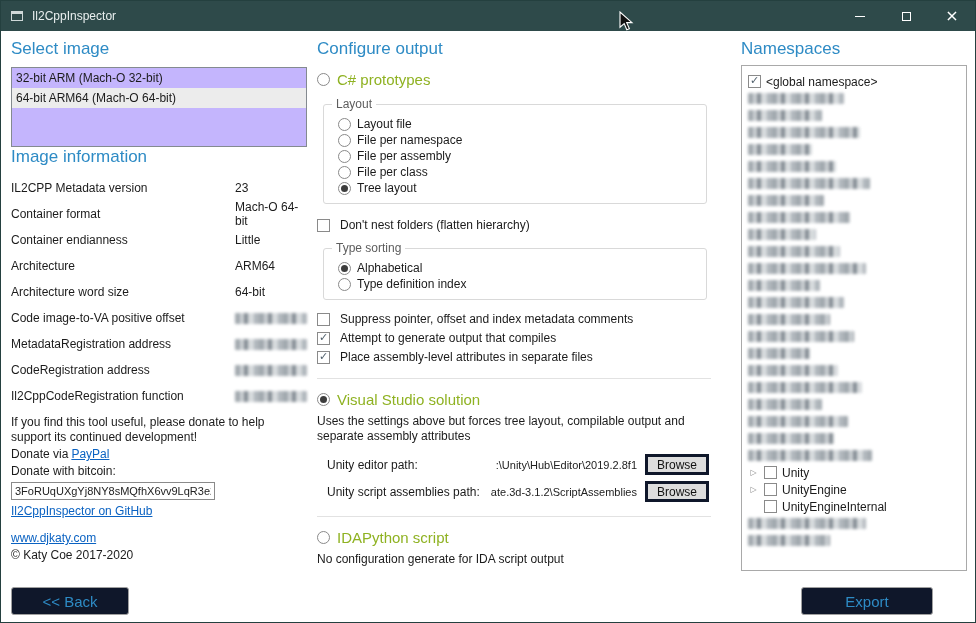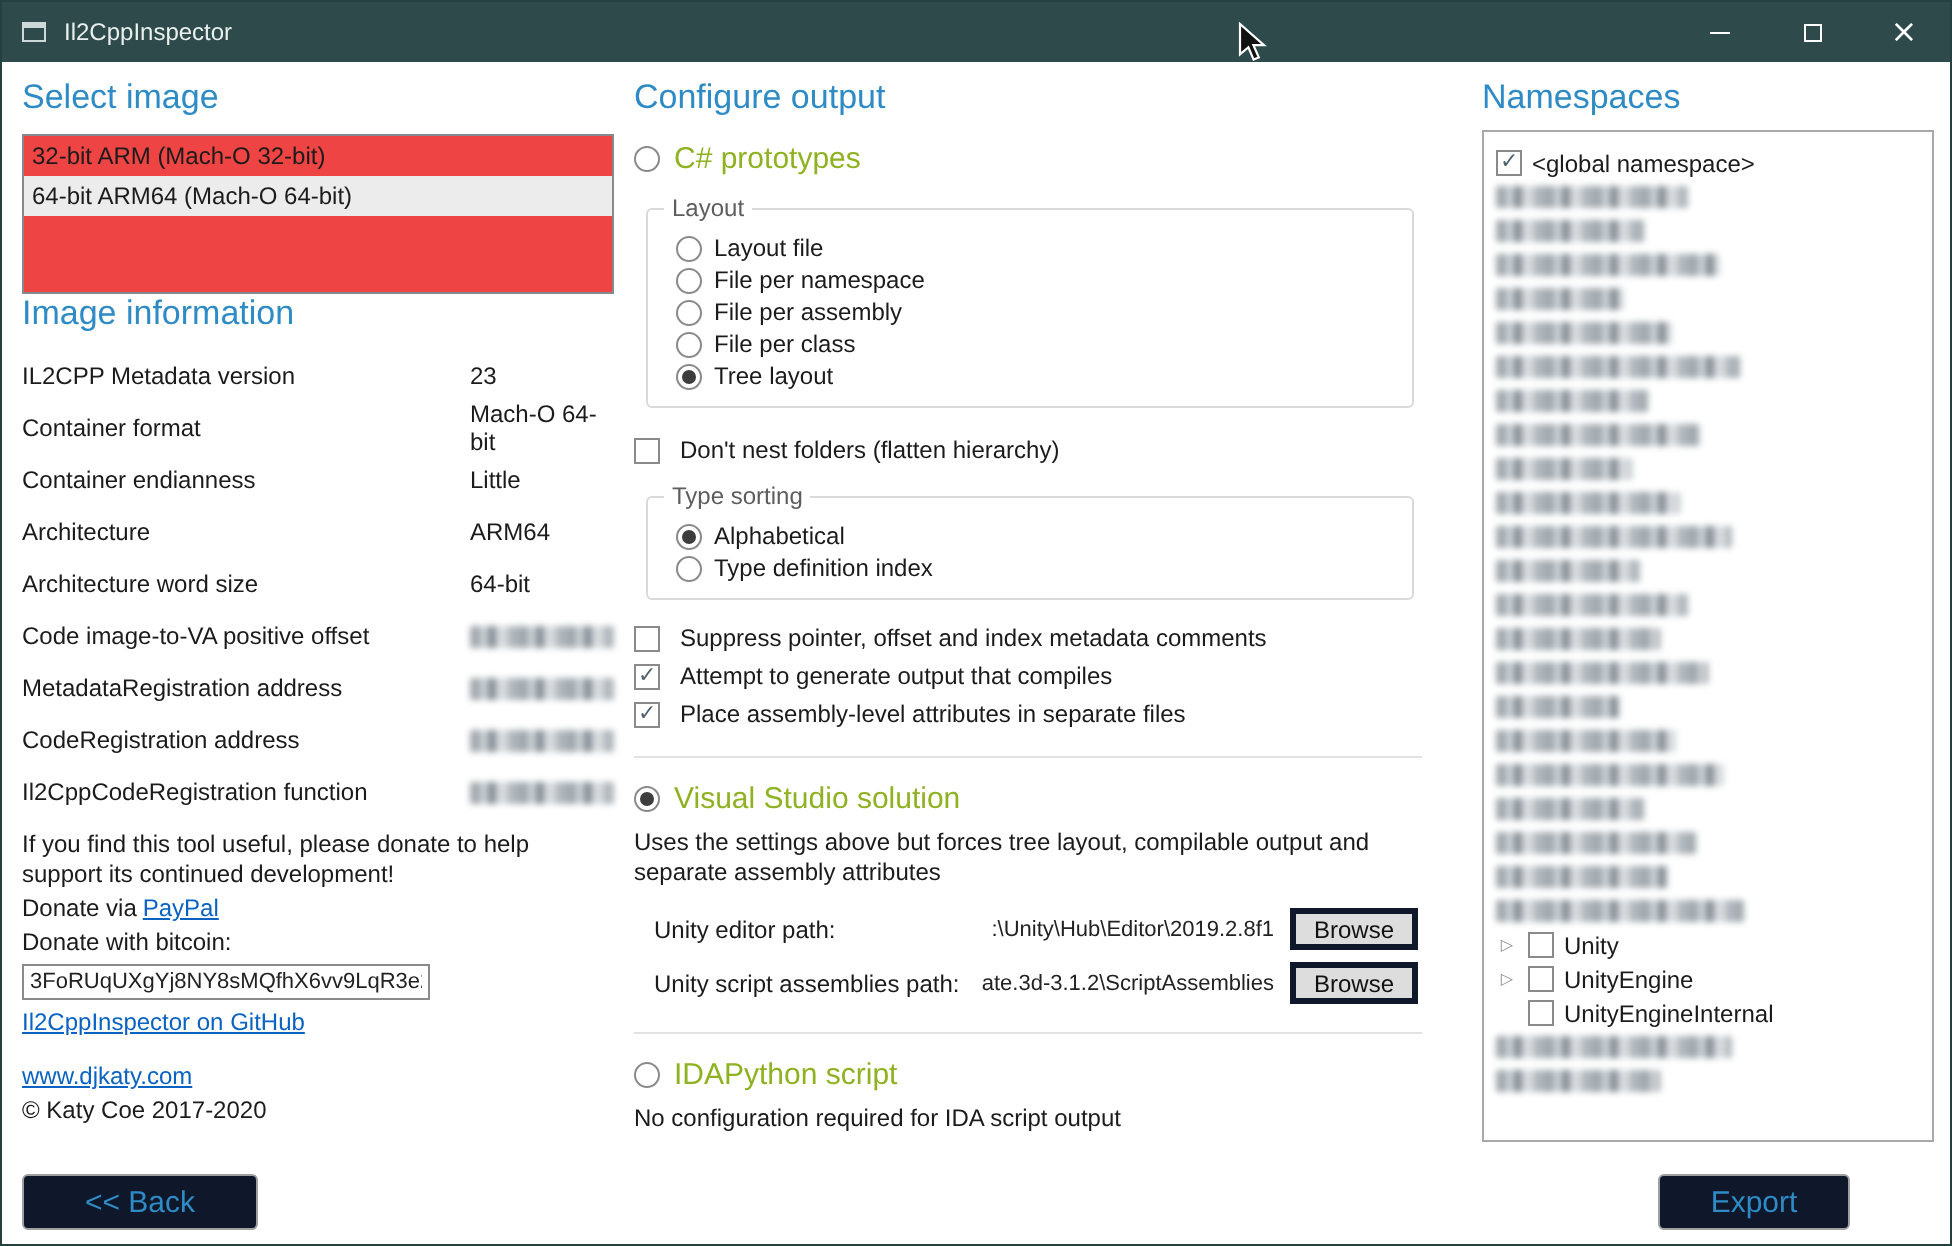--- a/index.html
+++ b/index.html
@@ -20,42 +20,42 @@
   .panel{position:absolute;top:38px;}
   .panel.left{left:10px;width:296px;}
   .panel.middle{left:316px;width:394px;}
   .panel.rightcol{left:740px;width:226px;}
   h2.section{margin:0;font-size:17px;font-weight:400;color:var(--heading,#2e8bc5);line-height:20px;}
   .link{color:var(--link,#0a62c2);text-decoration:underline;cursor:pointer;}
   .blur-bar{height:11px;border-radius:1px;display:inline-block;
     background:repeating-linear-gradient(90deg,#98a0a6 0 5px,#c6cbcf 5px 9px,#79828a 9px 13px,#d3d7da 13px 19px,#a8afb5 19px 24px);
     filter:blur(1.6px);opacity:.9;}
   
-  .listbox{margin-top:8px;border:1px solid #848a90;height:78px;background:#ef4444;overflow:hidden;}
+  .listbox{margin-top:8px;border:1px solid #848a90;height:78px;background:#c4b5fd;overflow:hidden;}
   .lb-item{height:20px;line-height:20px;padding:0 4px;white-space:nowrap;}
   .lb-item.selected{background:#ececec;}
   .h2-gap{margin-top:18px;}
   .info-table{margin-top:8px;}
   .info-row{display:flex;align-items:center;height:26px;}
   .info-label{width:224px;flex:none;}
   .info-blur{width:92px;}
   .donate{margin:6px 0 0 0;line-height:15px;}
   .donate-line{margin:2px 0 0 0;line-height:15px;}
   .prefix{margin-right:3px;}
   .bitcoin-input{display:block;margin-top:3px;width:204px;height:18px;border:1px solid #8a8a8a;
                  font-family:inherit;font-size:11px;padding:0 3px;color:#222;box-sizing:border-box;}
   .block{display:block;}
   .g1{margin-top:4px;}
   .g2{margin-top:13px;}
   .copyright{margin-top:3px;}
   .big-btn{position:absolute;height:28px;background:#0f172a;border:1px solid #a0a0a0;border-radius:3px;
            color:var(--heading,#2e8bc5);font-size:15px;font-family:inherit;display:flex;
            align-items:center;justify-content:center;cursor:default;}
   #back-btn{left:10px;top:586px;width:118px;}
-  #export-btn{left:828px;top:586px;width:96px;}
+  #export-btn{left:800px;top:586px;width:132px;}
   
   .radio-row{display:flex;align-items:center;gap:6px;margin-top:3px;cursor:default;}
   .radio{width:13px;height:13px;border:1px solid #8a8a8a;border-radius:50%;background:#fff;
          position:relative;flex:none;box-sizing:border-box;}
   .radio.on::after{content:"";position:absolute;inset:2px;border-radius:50%;background:#3d3d3d;}
   .cb{width:13px;height:13px;border:1px solid #8a8a8a;background:#fff;flex:none;position:relative;
       box-sizing:border-box;}
   .cb.on::after{content:"✓";position:absolute;top:-2px;left:1px;font-size:11px;color:#51616d;
                 font-family:"DejaVu Sans",sans-serif;}
   .opt-row{margin-top:12px;gap:7px;}
@@ -263,21 +263,21 @@
     </div>
 
     <div class="hr"></div>
 
     <div>
         <label class="radio-row opt-row">
           <span class="radio"></span>
           <span class="opt-label">IDAPython script</span>
         </label>
       </div>
-    <p class="desc">No configuration required for IDA script output</p>
+    <p class="desc">No configuration generate for IDA script output</p>
   </div>
 
   <div class="panel rightcol">
     <h2 class="section">Namespaces</h2>
     <div class="ns-panel">
         <div class="ns-row">
           <span class="cb on"></span>
           <span class="ns-label">&lt;global namespace&gt;</span>
         </div>
         <div class="ns-row">

